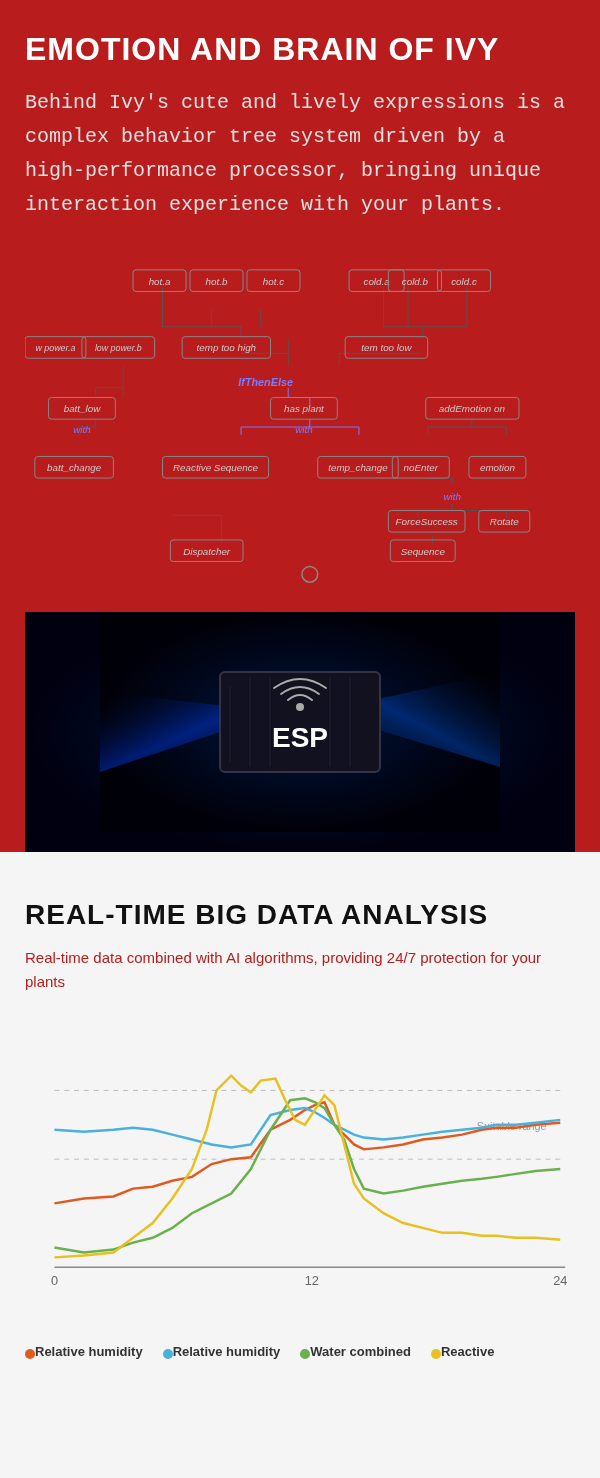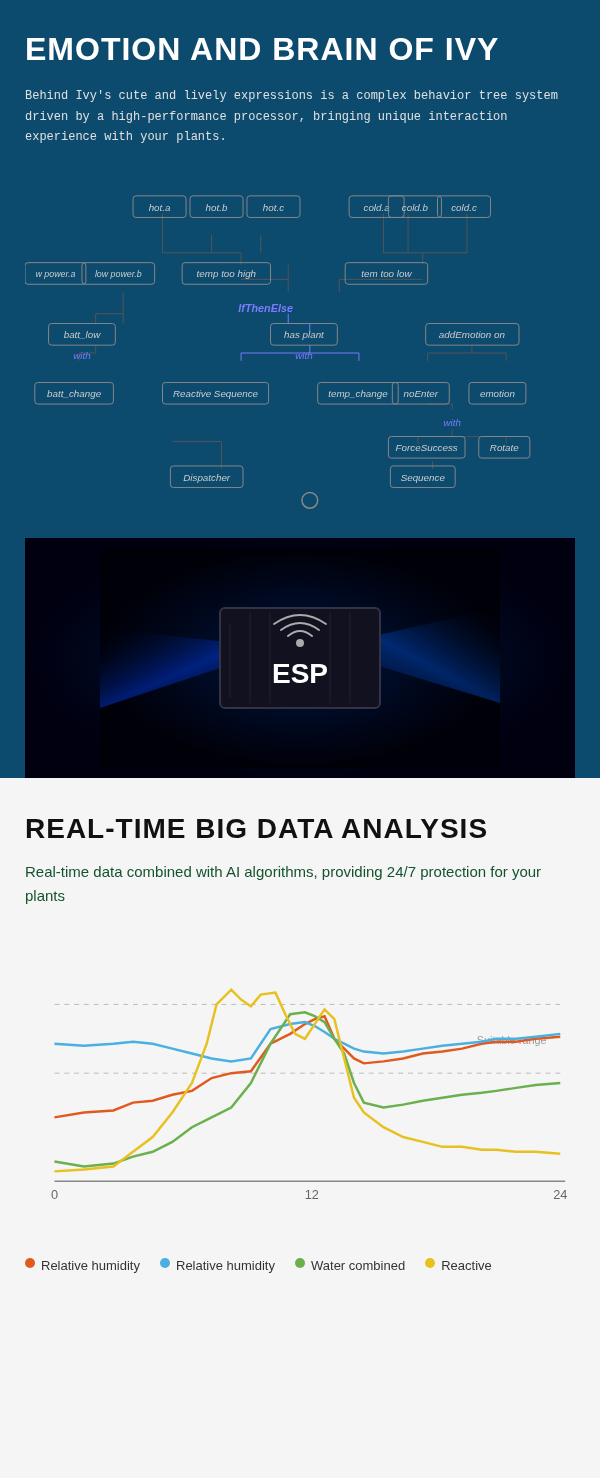--- a/index.html
+++ b/index.html
@@ -4,37 +4,37 @@
   <style>
     * { margin: 0; padding: 0; box-sizing: border-box; }
     body {
       width: 600px;
       font-family: Arial, sans-serif;
       background: #f5f5f5;
     }
 
     
     .section-dark {
-      background: #0c4a6e;
+      background: #b91c1c;
       color: white;
       padding: 30px 25px 0 25px;
       position: relative;
       overflow: hidden;
     }
 
     .section-dark h1 {
       font-size: 32px;
       font-weight: 900;
       letter-spacing: 1px;
       margin-bottom: 18px;
       line-height: 1.2;
     }
 
     .section-dark p {
-      font-size: 12px;
+      font-size: 20px;
       line-height: 1.7;
       color: #e0e0e0;
       margin-bottom: 20px;
       font-family: 'Courier New', monospace;
     }
 
     
     .tree-container {
       position: relative;
       width: 100%;
@@ -50,43 +50,43 @@
       height: 100%;
     }
 
     
     .chip-area {
       width: 100%;
       height: 240px;
       background: radial-gradient(ellipse at center, #001a40 0%, #000010 70%);
       position: relative;
       display: flex;
-      align-items: center;
       justify-content: center;
       overflow: hidden;
     }
 
     
     .section-light {
       background: #f5f5f5;
       padding: 35px 25px 20px 25px;
     }
 
     .section-light h1 {
       font-size: 28px;
       font-weight: 900;
       letter-spacing: 1px;
       margin-bottom: 15px;
       color: #111;
+      margin-top: 12px;
     }
 
     .section-light p {
       font-size: 15px;
       line-height: 1.6;
-      color: #14532d;
+      color: #b91c1c;
       margin-bottom: 25px;
     }
 
     
     .chart-container {
       position: relative;
       width: 100%;
       height: 300px;
       margin-bottom: 15px;
     }
@@ -101,22 +101,23 @@
       display: flex;
       flex-wrap: wrap;
       gap: 12px 20px;
       padding: 10px 0;
       font-size: 13px;
       color: #333;
     }
 
     .legend-item {
       display: flex;
-      align-items: flex-start;
-      gap: 6px;
+      align-items: flex-end;
+      gap: 0;
+      font-weight: bold;
     }
 
     .legend-dot {
       width: 10px;
       height: 10px;
       border-radius: 50%;
       flex-shrink: 0;
     }
   </style>
 </head>

